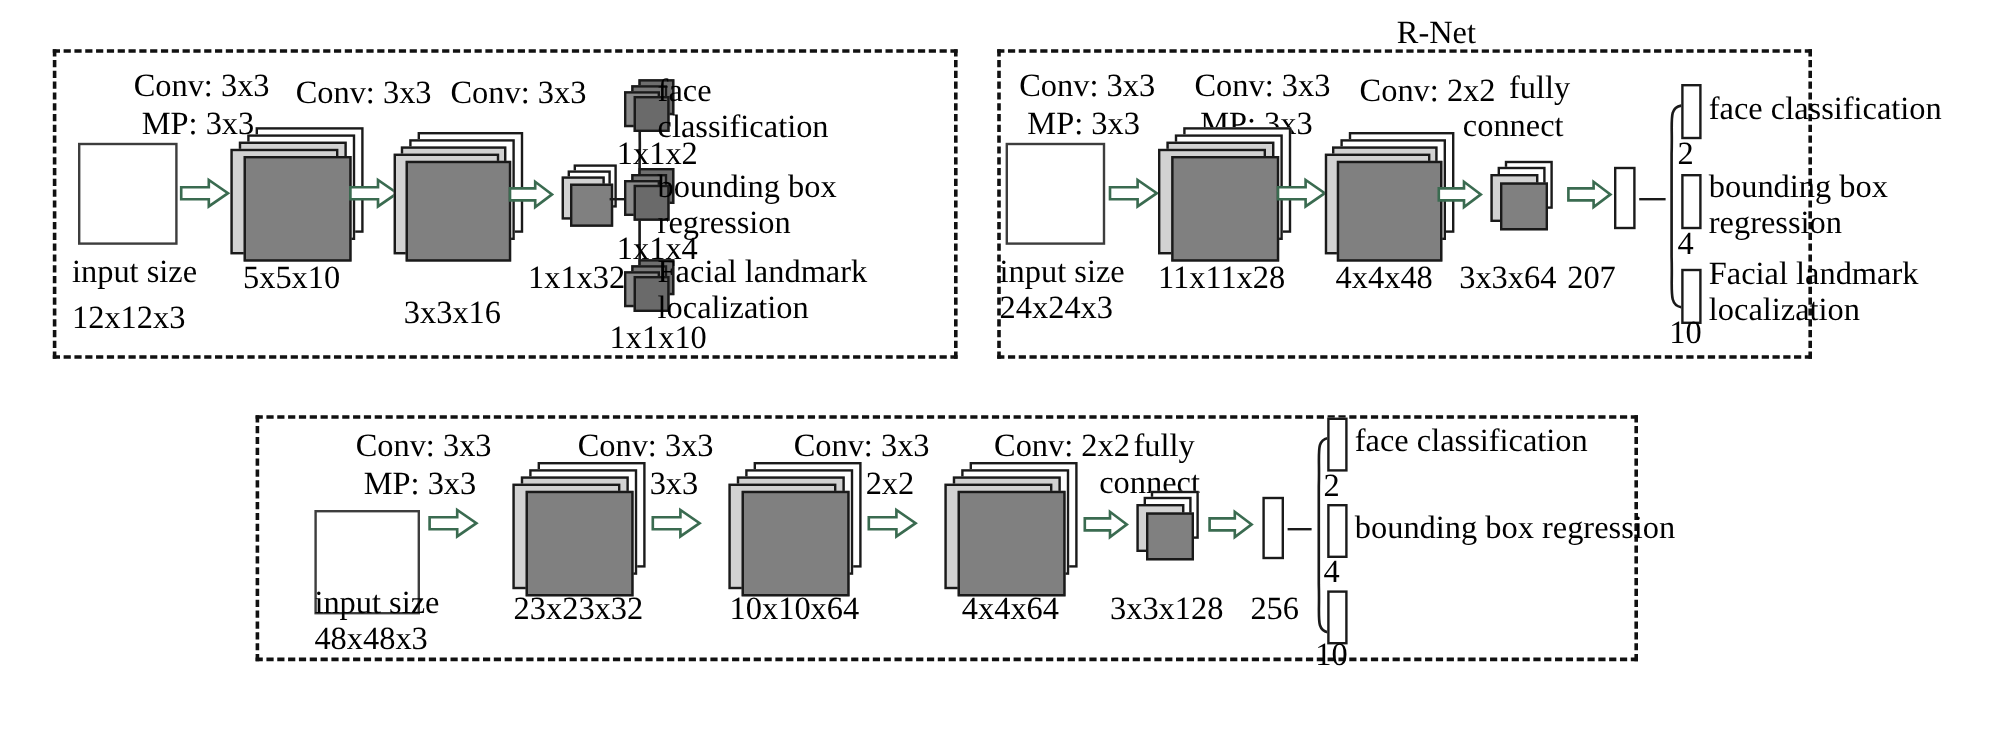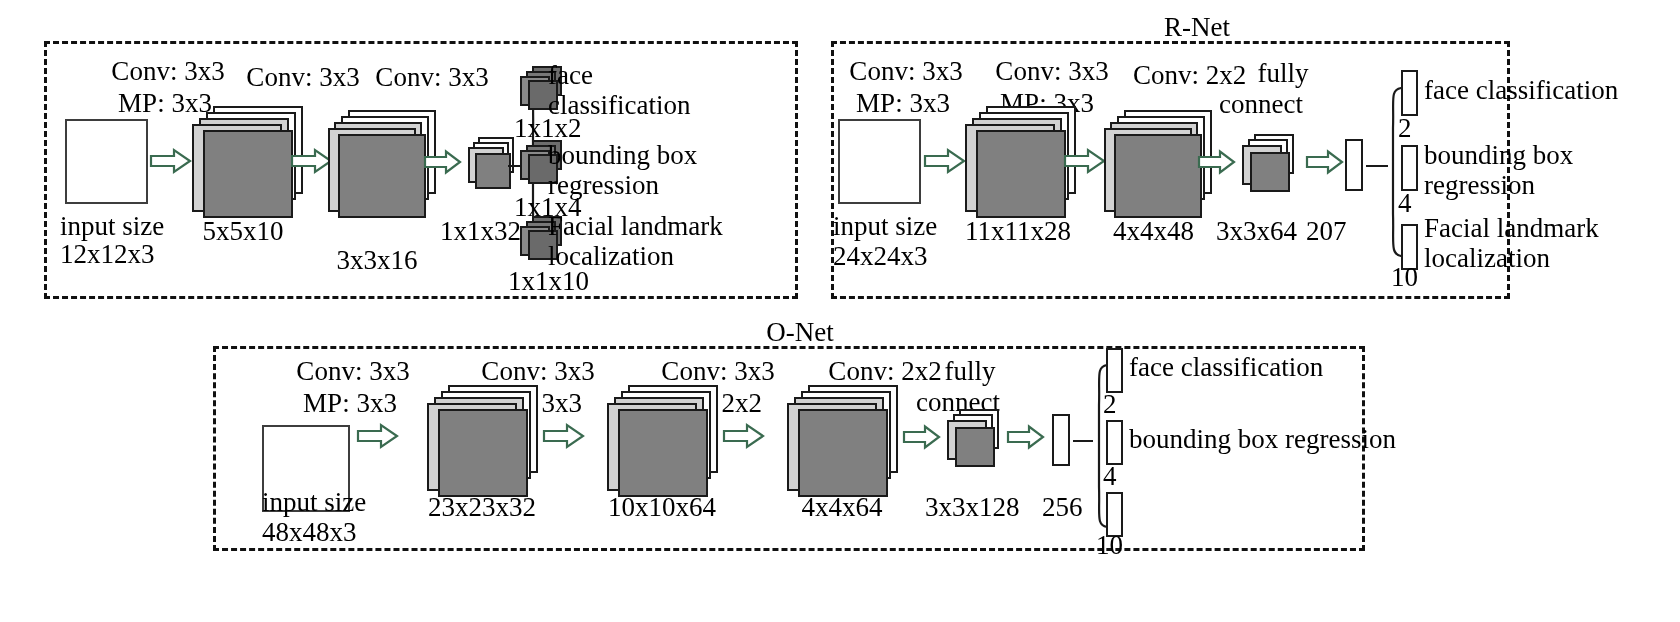--- a/index.html
+++ b/index.html
@@ -80,21 +80,21 @@
 
   <div class="netbox" style="left:44px;top:41px;width:754px;height:258px;"></div>
 
   <div class="lbl c" style="left:168px;top:56px;">Conv: 3x3</div>
   <div class="lbl c" style="left:165px;top:88px;">MP: 3x3</div>
   <div class="lbl c" style="left:303px;top:62px;">Conv: 3x3</div>
   <div class="lbl c" style="left:432px;top:62px;">Conv: 3x3</div>
 
   <div class="inputsq" style="left:65px;top:119px;width:83px;height:85px;"></div>
   <div class="lbl" style="left:60px;top:211px;">input size</div>
-  <div class="lbl" style="left:60px;top:239px;">12x12x3</div>
+  <div class="lbl" style="left:60px;top:249px;">12x12x3</div>
 
   <div class="arrow" style="left:150px;top:148px;">
     <svg width="42" height="26" viewBox="0 0 42 26">
       <path d="M1 8 L24 8 L24 2 L40 13 L24 24 L24 18 L1 18 Z" fill="#ffffff" stroke="#3a6b50" stroke-width="2.2" stroke-linejoin="miter"></path>
     </svg>
   </div>
 
   <div class="stack" style="left:185px;top:106px;width:125px;height:112px;">
     <div class="pane back" style="left:28px;top:0;width:90px;height:88px;"></div>
     <div class="pane back" style="left:21px;top:6px;width:90px;height:88px;"></div>
@@ -253,21 +253,20 @@
   <div class="lbl" style="left:1424px;top:140px;">bounding box</div>
   <div class="lbl" style="left:1424px;top:170px;">regression</div>
   <div class="lbl" style="left:1398px;top:188px;">4</div>
 
   <div class="fcbar" style="left:1401px;top:224px;width:17px;height:46px;"></div>
   <div class="lbl" style="left:1424px;top:213px;">Facial landmark</div>
   <div class="lbl" style="left:1424px;top:243px;">localization</div>
   <div class="lbl" style="left:1391px;top:262px;">10</div>
 
   <div class="netbox" style="left:213px;top:346px;width:1152px;height:205px;"></div>
-  <div class="nettitle" style="left:721px;top:319px;width:140px;">O-Net</div>
 
   <div class="lbl c" style="left:353px;top:356px;">Conv: 3x3</div>
   <div class="lbl c" style="left:350px;top:388px;">MP: 3x3</div>
   <div class="lbl c" style="left:538px;top:356px;">Conv: 3x3</div>
   <div class="lbl c" style="left:535px;top:388px;">MP: 3x3</div>
   <div class="lbl c" style="left:718px;top:356px;">Conv: 3x3</div>
   <div class="lbl c" style="left:715px;top:388px;">MP: 2x2</div>
   <div class="lbl c" style="left:885px;top:356px;">Conv: 2x2</div>
   <div class="lbl c" style="left:970px;top:356px;">fully</div>
   <div class="lbl c" style="left:958px;top:387px;">connect</div>

